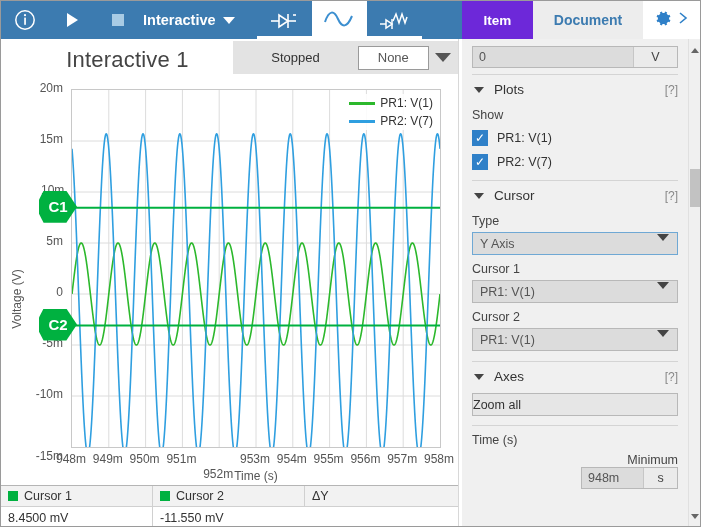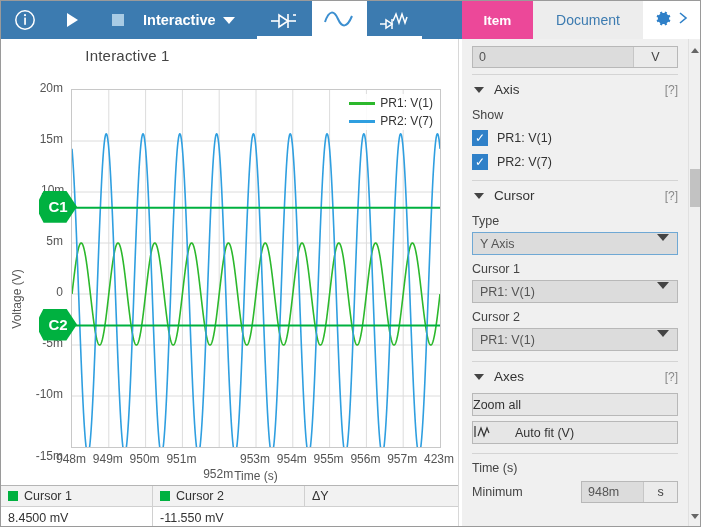--- a/index.html
+++ b/index.html
@@ -62,21 +62,21 @@
   
   #subheader {
     position: absolute; left: 0; top: 38px;
     width: 457px; height: 38px;
     background: #ffffff;
     border-bottom: 0;
   }
   #plot-title {
     position: absolute; left: 0; top: 46px;
     width: 230px; text-align: center;
-    font-size: 15px; color: #444; letter-spacing: .2px; padding-left: 23px;
+    font-size: 22px; color: #444; letter-spacing: .2px; padding-left: 23px;
   }
   #status-box {
     position: absolute; left: 232px; top: 40px;
     width: 225px; height: 33px;
     background: #e3e3e3;
     display: flex; align-items: center;
   }
   #status-text {
     flex: 0 0 125px; text-align: center;
     font-size: 13px; color: #333;
@@ -178,22 +178,22 @@
   #rtabs {
     display: flex; height: 38px;
     background: #ededed;
     align-items: stretch;
   }
   .rtab {
     flex: 0 0 71px;
     display: flex; align-items: center; justify-content: center;
     font-size: 13.5px; color: #3c7bb0; font-weight: bold;
   }
-  .rtab.active { background: #ec4899; color: #ffffff; }
-  .rtab.doc { flex: 0 0 110px; font-weight: normal; font-size: 14px; }
+  .rtab.active { background: #6d28d9; color: #ffffff; }
+  .rtab.doc { flex: 0 0 110px; font-weight: bold; font-size: 14px; }
   #rtab-tools {
     flex: 1; display: flex; align-items: center; justify-content: center;
     gap: 4px; background: #ffffff;
   }
   #panel-body {
     position: absolute; left: 0; top: 38px;
     width: 226px; height: 488px;
     background: #f0f0f0;
     padding: 0 10px;
     overflow: hidden;
@@ -264,21 +264,21 @@
   .dd-arrow { position: absolute; right: 8px; top: 8px; }
   .tri-dn-md { width:0;height:0;border-left:6px solid transparent;border-right:6px solid transparent;border-top:7px solid #444; }
   .btn {
     height: 23px; margin-top: 5px;
     background: #e6e6e6; border: 1px solid #b8b8b8;
     display: flex; align-items: center; justify-content: flex-start;
     gap: 16px;
     font-size: 12.5px; color: #333;
   }
   .divider { border-top: 1px solid #d4d4d4; margin-top: 9px; }
-  .row-min { display: flex; align-items: center; margin-top: 6px; }
+  .row-min { display: flex; align-items: flex-end; margin-top: 6px; flex-direction: column; }
   .row-min .lbl2 { flex: 1; font-size: 12.5px; color: #444; }
   .min-fld { display: flex; width: 97px; height: 22px; border: 1px solid #b8b8b8; }
 </style>
 </head>
 <body>
 
 <div id="app">
 
   <div id="toolbar">
     <div id="info-btn" class="tb-icon">
@@ -323,20 +323,27 @@
           <polygon points="8,9 8,17 14,13" fill="none" stroke="#ffffff" stroke-width="1.5"></polygon>
           <line x1="14" y1="8" x2="14" y2="18" stroke="#ffffff" stroke-width="1.5"></line>
           <path d="M15,10 L18,3 L21,12 L24,3 L27,12 L29,6" fill="none" stroke="#ffffff" stroke-width="1.5"></path>
         </svg>
       </div>
     </div>
   </div>
 
   <div id="subheader"></div>
   <div id="plot-title">Interactive 1</div>
+  <div id="status-box">
+    <div id="status-text">Stopped</div>
+    <div id="cursor-select">None</div>
+    <div id="cursor-select-arrow">
+      <span class="tri-dn"></span>
+    </div>
+  </div>
 
   <div id="chart-wrap">
     <div id="ylabel">Voltage (V)</div>
     <div id="xlabel">Time (s)</div>
     <div id="ytick-layer">
         <div class="ytick-inner" style="top: 4px;">20m</div>
         <div class="ytick-inner" style="top: 55px;">15m</div>
         <div class="ytick-inner" style="top: 106px; padding-left: 40px;">10m</div>
         <div class="ytick-inner" style="top: 157px;">5m</div>
         <div class="ytick-inner" style="top: 208px;">0</div>
@@ -348,21 +355,21 @@
         <div class="xtick" style="left: 46px; top: 375px;">948m</div>
         <div class="xtick" style="left: 82.8px; top: 375px;">949m</div>
         <div class="xtick" style="left: 119.6px; top: 375px;">950m</div>
         <div class="xtick" style="left: 156.4px; top: 375px;">951m</div>
         <div class="xtick" style="left: 193.2px; top: 390px;">952m</div>
         <div class="xtick" style="left: 230px; top: 375px;">953m</div>
         <div class="xtick" style="left: 266.8px; top: 375px;">954m</div>
         <div class="xtick" style="left: 303.6px; top: 375px;">955m</div>
         <div class="xtick" style="left: 340.4px; top: 375px;">956m</div>
         <div class="xtick" style="left: 377.2px; top: 375px;">957m</div>
-        <div class="xtick" style="left: 414px; top: 375px;">423m</div>
+        <div class="xtick" style="left: 414px; top: 375px;">958m</div>
       </div>
 
     <div id="plot-area">
       <svg id="plot-svg" width="368" height="357" viewBox="0 0 368 357">
           <line x1="36.800000000000004" y1="0" x2="36.800000000000004" y2="357" stroke="#dcdcdc" stroke-width="1"></line>
           <line x1="73.60000000000001" y1="0" x2="73.60000000000001" y2="357" stroke="#dcdcdc" stroke-width="1"></line>
           <line x1="110.39999999999999" y1="0" x2="110.39999999999999" y2="357" stroke="#dcdcdc" stroke-width="1"></line>
           <line x1="147.20000000000002" y1="0" x2="147.20000000000002" y2="357" stroke="#dcdcdc" stroke-width="1"></line>
           <line x1="184" y1="0" x2="184" y2="357" stroke="#dcdcdc" stroke-width="1"></line>
           <line x1="220.79999999999998" y1="0" x2="220.79999999999998" y2="357" stroke="#dcdcdc" stroke-width="1"></line>
@@ -441,21 +448,21 @@
 
     <div id="panel-body">
 
       <div class="fld" style="margin-top:7px">
         <div class="fld-val">0</div>
         <div class="fld-unit">V</div>
       </div>
 
       <div class="sect-head">
         <span class="sect-caret"></span>
-        <span class="sect-title">Axis</span>
+        <span class="sect-title">Plots</span>
         <span class="sect-help">[?]</span>
       </div>
       <div class="lbl">Show</div>
       <div class="chk-row">
         <span class="chk">✓</span>
         <span class="chk-lbl">PR1: V(1)</span>
       </div>
       <div class="chk-row">
         <span class="chk">✓</span>
         <span class="chk-lbl">PR2: V(7)</span>
@@ -482,29 +489,20 @@
         <span class="dd-arrow"><span class="tri-dn-md"></span></span>
       </div>
 
       <div class="sect-head" style="margin-top:10px">
         <span class="sect-caret"></span>
         <span class="sect-title">Axes</span>
         <span class="sect-help">[?]</span>
       </div>
       <div class="btn">
         <span>Zoom all</span>
-      </div>
-      <div class="btn">
-        <span>
-          <svg width="26" height="13" viewBox="0 0 26 13">
-            <line x1="2" y1="1" x2="2" y2="12" stroke="#333" stroke-width="1.2"></line>
-            <path d="M5,11 L8,3 L11,11 L14,3 L16,8" fill="none" stroke="#333" stroke-width="1.2"></path>
-          </svg>
-        </span>
-        <span>Auto fit (V)</span>
       </div>
       <div class="divider"></div>
       <div class="lbl">Time (s)</div>
       <div class="row-min">
         <span class="lbl2">Minimum</span>
         <span class="min-fld">
           <span class="fld-val">948m</span>
           <span class="fld-unit" style="flex:0 0 34px">s</span>
         </span>
       </div>

